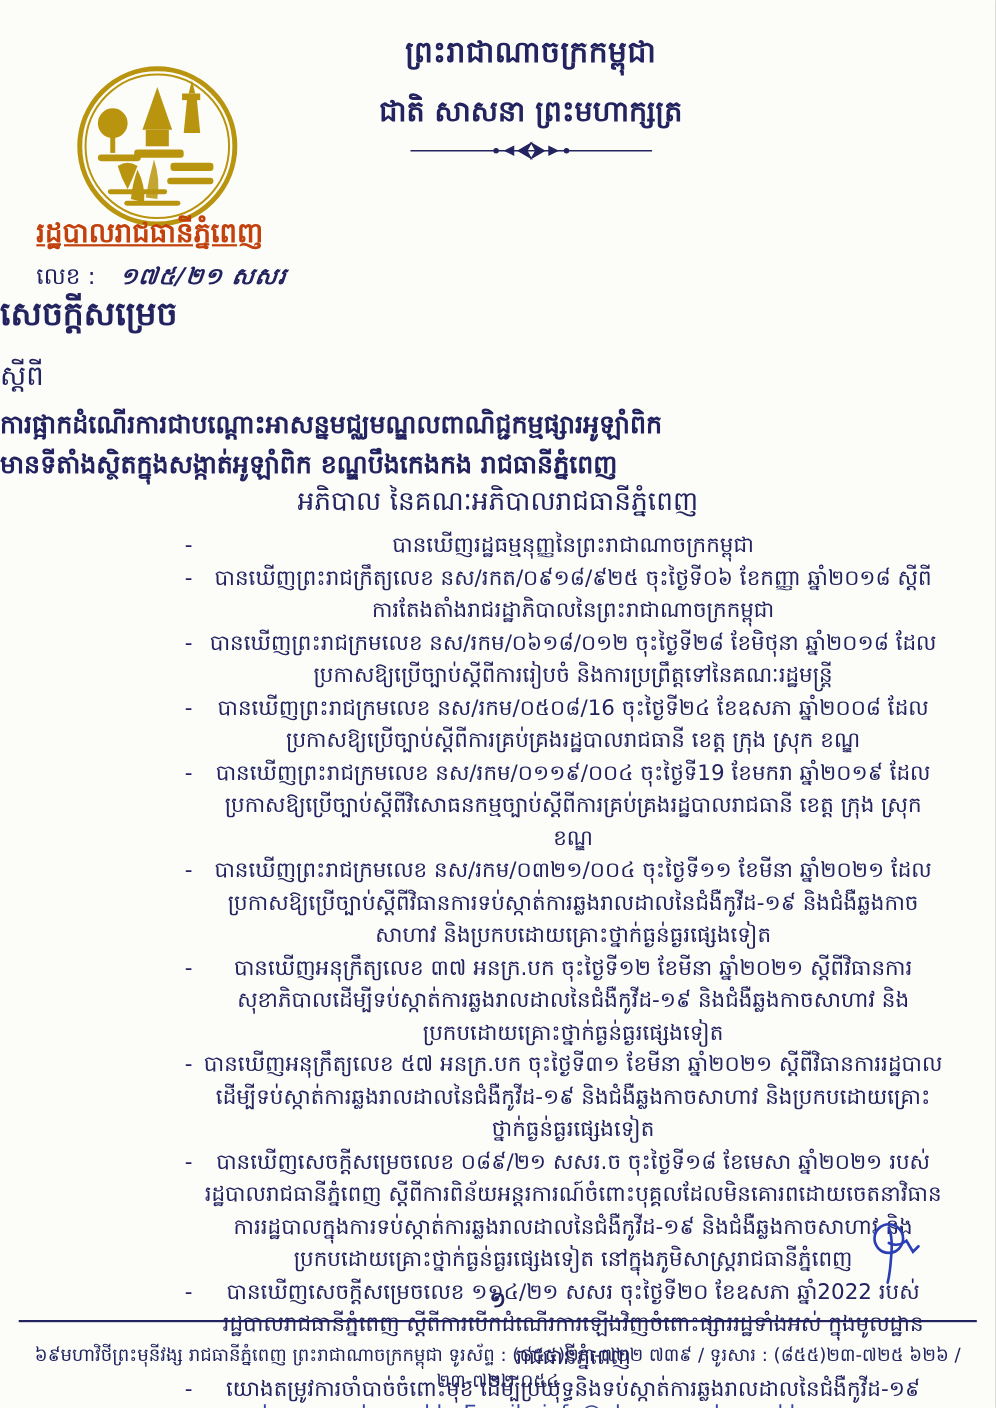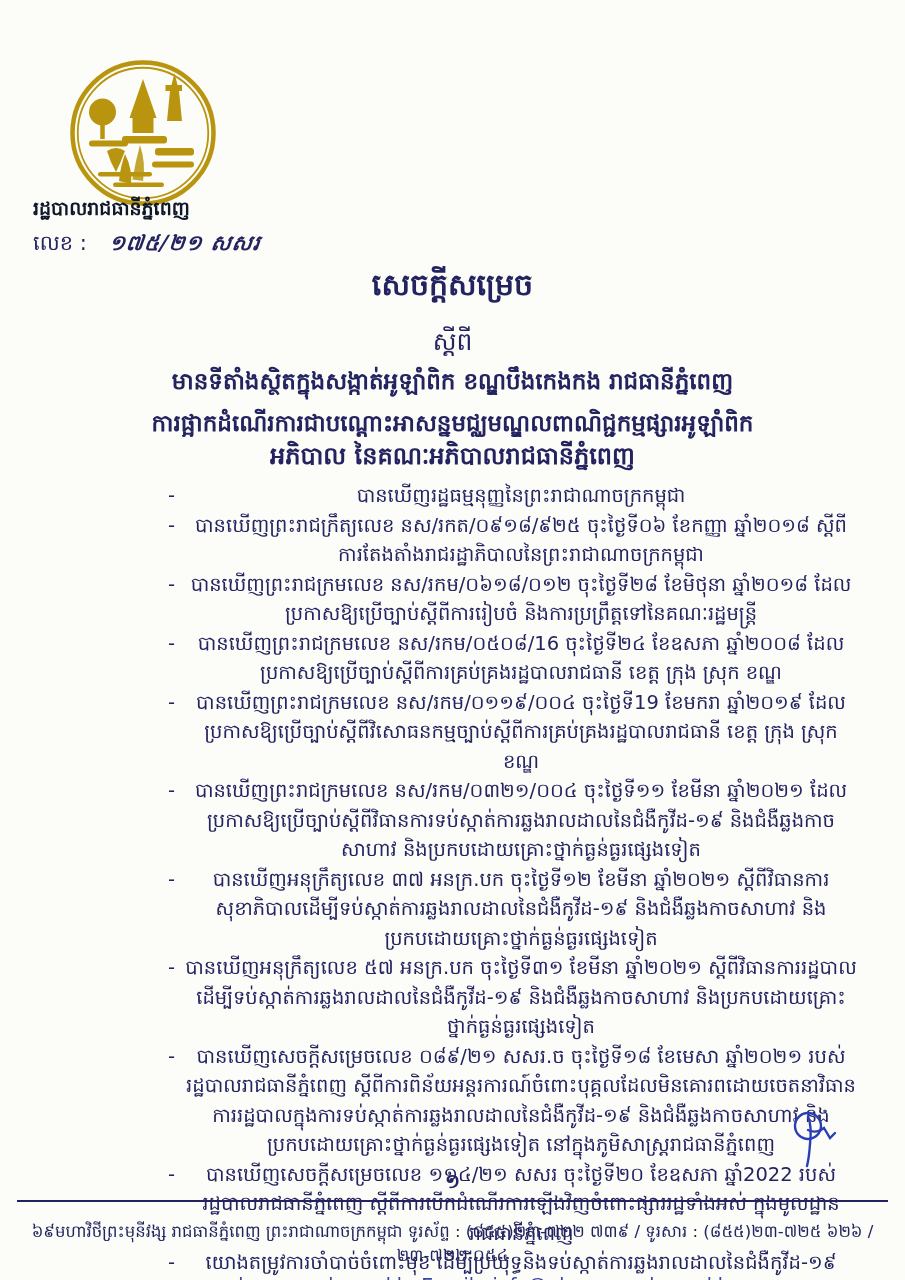--- a/index.html
+++ b/index.html
@@ -18,32 +18,32 @@
   .header { position:absolute; top:30px; left:60px; right:0; text-align:center; }
   .kingdom { font-size:27px; font-weight:bold; letter-spacing:.5px; }
   .motto   { font-size:26px; font-weight:bold; margin-top:16px; }
   .ornament { margin-top:4px; }
 
   
   .seal { position:absolute; left:62px; top:58px; width:162px; height:150px; }
 
   
   .issuer { position:absolute; left:33px; top:196px; }
-  .issuer-name { font-size:19px; font-weight:bold; color:#0f172a; }
+  .issuer-name { font-size:25px; font-weight:bold; color:#c2410c;text-decoration:underline; }
   .issuer-ref  { font-size:21px; margin-top:5px; display:flex; align-items:baseline; gap:22px; }
   .issuer-ref .hand { font-style:italic; font-weight:bold; letter-spacing:1px; transform:skewX(-6deg); }
 
   
-  .title-block { position:absolute; top:266px; left:0; right:0; text-align:center; }
+  .title-block { position:absolute; top:266px; left:0; right:0; text-align:left; }
   .decision { font-size:30px; font-weight:bold; }
   .stifi    { font-size:25px; font-weight:normal; margin-top:16px; }
   .subject  { font-size:23px; font-weight:bold; line-height:34px; margin-top:8px; }
 
   .authority { position:absolute; top:441px; left:0; right:0; text-align:center;
-               font-size:24px; font-weight:bold; }
+               font-size:24px; font-weight:normal; }
 
   
   .citations { position:absolute; top:481px; left:168px; width:690px;
                list-style:none; margin:0; padding:0; }
   .citations li { display:flex; font-size:19.5px; line-height:29.5px; }
   .citations .dash { flex:0 0 16px; }
   .citations .cite-text { flex:1; text-align:center; }
 
   
   .paraph { position:absolute; left:786px; top:1108px; width:52px; height:62px; }
@@ -85,34 +85,51 @@
           <path d="M30 62 q6 -4 12 0 q-3 8 -6 14 q-4 -7 -6 -14 Z"></path>
           <path d="M42 64 q5 10 4 20 l-8 -2 q1 -10 4 -18 Z"></path>
           <path d="M52 58 q4 12 2 24 l-7 -1 q2 -12 5 -23 Z" opacity=".85"></path>
           <rect x="24" y="76" width="36" height="3" rx="1.5"></rect>
           <rect x="34" y="83" width="34" height="3" rx="1.5"></rect>
         </g>
       </g>
     </svg>
   </div>
 
+  <div class="header">
+    <div class="kingdom">ព្រះរាជាណាចក្រកម្ពុជា</div>
+    <div class="motto">ជាតិ សាសនា ព្រះមហាក្សត្រ</div>
+    <div class="ornament">
+      <svg width="220" height="20" viewBox="0 0 220 20">
+        <g stroke="#232360" fill="#232360">
+          <line x1="0" y1="10" x2="220" y2="10" stroke-width="1.4"></line>
+          <path d="M110 3 L122 10 L110 17 L114 10 Z"></path>
+          <path d="M110 3 L98 10 L110 17 L106 10 Z"></path>
+          <path d="M86 10 l8 -4 v8 Z"></path>
+          <path d="M134 10 l-8 -4 v8 Z"></path>
+          <circle cx="78" cy="10" r="2"></circle>
+          <circle cx="142" cy="10" r="2"></circle>
+        </g>
+      </svg>
+    </div>
+  </div>
 
   <div class="issuer">
     <div class="issuer-name">រដ្ឋបាលរាជធានីភ្នំពេញ</div>
     <div class="issuer-ref">
       <span>លេខ :</span>
       <span class="hand">១៧៥/២១ សសរ</span>
     </div>
   </div>
 
   <div class="title-block">
     <div class="decision">សេចក្តីសម្រេច</div>
     <div class="stifi">ស្តីពី</div>
+    <div class="subject">ការផ្អាកដំណើរការជាបណ្ដោះអាសន្នមជ្ឈមណ្ឌលពាណិជ្ជកម្មផ្សារអូឡាំពិក</div>
     <div class="subject" style="margin-top:2px">មានទីតាំងស្ថិតក្នុងសង្កាត់អូឡាំពិក ខណ្ឌបឹងកេងកង រាជធានីភ្នំពេញ</div>
-    <div class="subject">ការផ្អាកដំណើរការជាបណ្ដោះអាសន្នមជ្ឈមណ្ឌលពាណិជ្ជកម្មផ្សារអូឡាំពិក</div>
   </div>
 
   <div class="authority">អភិបាល នៃគណៈអភិបាលរាជធានីភ្នំពេញ</div>
 
   <ul class="citations">
 
       <li>
         <span class="dash">-</span>
         <span class="cite-text">បានឃើញរដ្ឋធម្មនុញ្ញនៃព្រះរាជាណាចក្រកម្ពុជា</span>
       </li>

